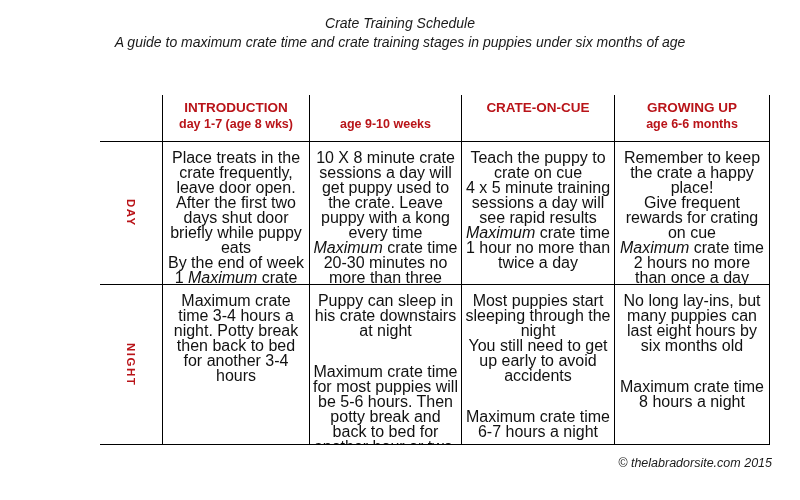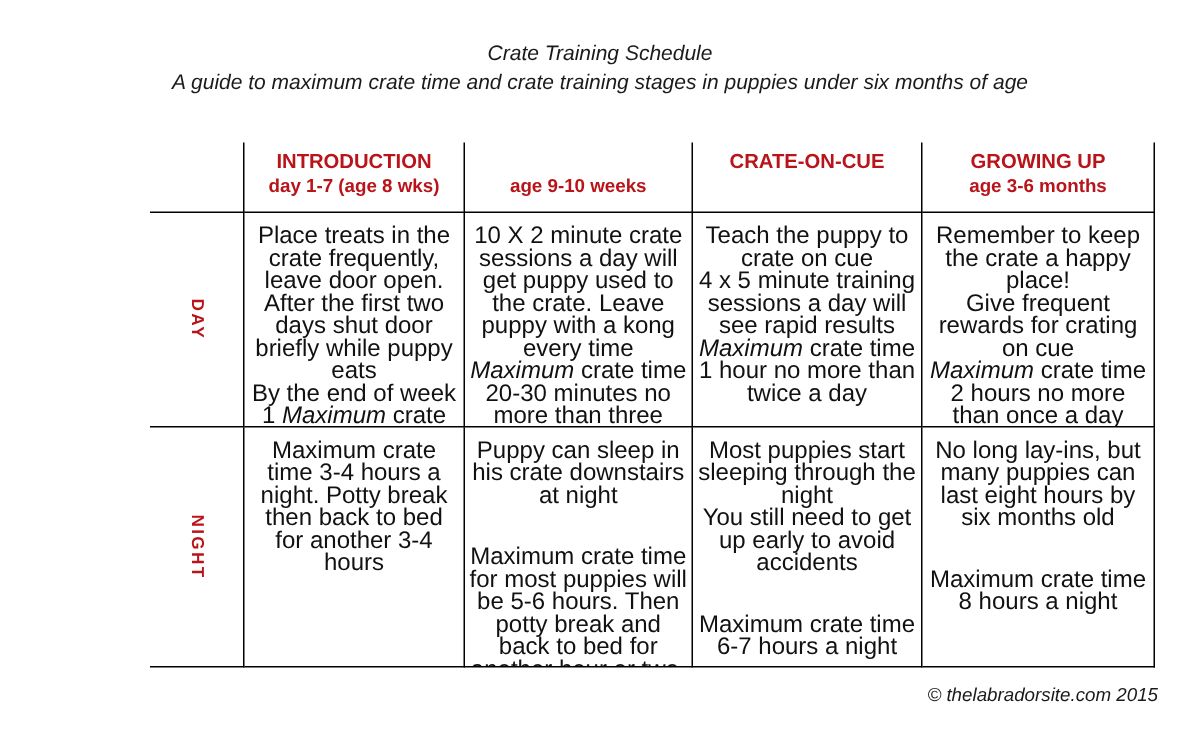--- a/index.html
+++ b/index.html
@@ -1,20 +1,20 @@
 <!DOCTYPE html>
 <html style="--accent: #b91419;"><head>
 <meta charset="utf-8">
 <style>
   html,body{margin:0;padding:0;background:#fff;}
   .page{
     position:relative;width:800px;height:500px;background:#ffffff;
     font-family:"Liberation Sans", sans-serif;color:#111;overflow:hidden;
   }
-  .titles{position:absolute;top:26px;left:0;width:100%;text-align:center;
+  .titles{position:absolute;top:14px;left:0;width:100%;text-align:center;
     font-style:italic;font-size:14px;line-height:19px;color:#1a1a1a;}
   .grid{
     position:absolute;left:100px;top:95px;width:670px;height:350px;
     display:grid;
     grid-template-columns:63px 147px 152px 153px 155px;
     grid-template-rows:47px 143px 160px;
   }
   .cell{border-right:1.5px solid #000;border-bottom:1.5px solid #000;
     box-sizing:border-box;overflow:hidden;}
   .hdr{color:var(--accent);font-weight:bold;text-align:center;padding-top:4px;}
@@ -51,32 +51,32 @@
     </div>
     <div class="cell hdr">
       <div class="hdr-title"></div>
       <div class="hdr-sub">age 9-10 weeks</div>
     </div>
     <div class="cell hdr">
       <div class="hdr-title">CRATE-ON-CUE</div>
     </div>
     <div class="cell hdr">
       <div class="hdr-title">GROWING UP</div>
-      <div class="hdr-sub">age 3-6 months</div>
+      <div class="hdr-sub">age 6-6 months</div>
     </div>
 
     <div class="cell rowlabel">
       <span>DAY</span>
     </div>
     <div class="cell body row-day">
         <div class="para">Place treats in the crate frequently, leave door open. After the first two days  shut door briefly while puppy eats</div>
         <div class="para">By the end of week 1 <em>Maximum</em> crate time 10 mins</div>
       </div>
     <div class="cell body row-day">
-        <div class="para">10 X 2 minute crate sessions a day will get puppy used to the crate. Leave puppy with a kong every time</div>
+        <div class="para">10 X 8 minute crate sessions a day will get puppy used to the crate. Leave puppy with a kong every time</div>
         <div class="para"><em>Maximum</em> crate time 20-30 minutes no more than three times a day</div>
       </div>
     <div class="cell body row-day">
         <div class="para">Teach the puppy to crate on cue<br>4 x 5 minute training sessions a day will see rapid results</div>
         <div class="para"><em>Maximum</em> crate time 1 hour no more than twice a day</div>
       </div>
     <div class="cell body row-day">
         <div class="para">Remember to keep the crate a happy place!<br>Give frequent rewards for crating on cue</div>
         <div class="para"><em>Maximum</em> crate time 2 hours no more than once a day</div>
       </div>

